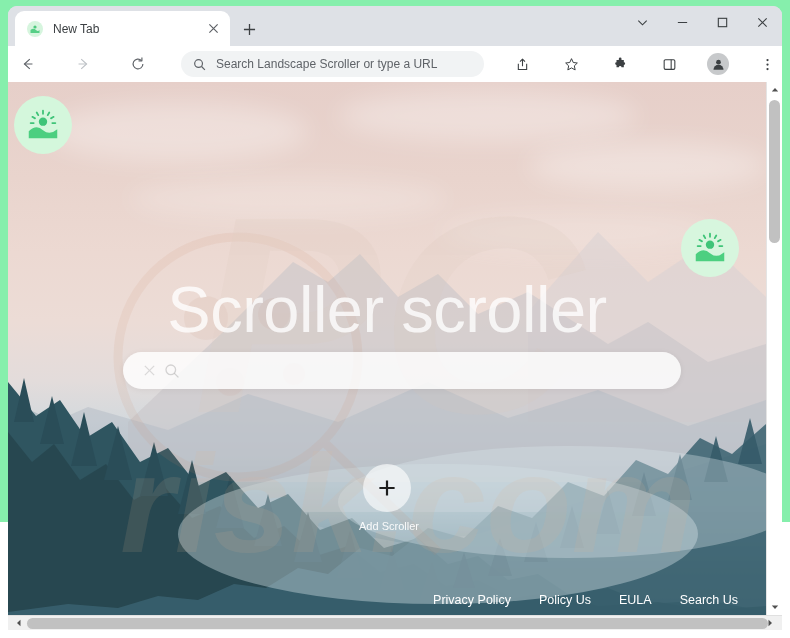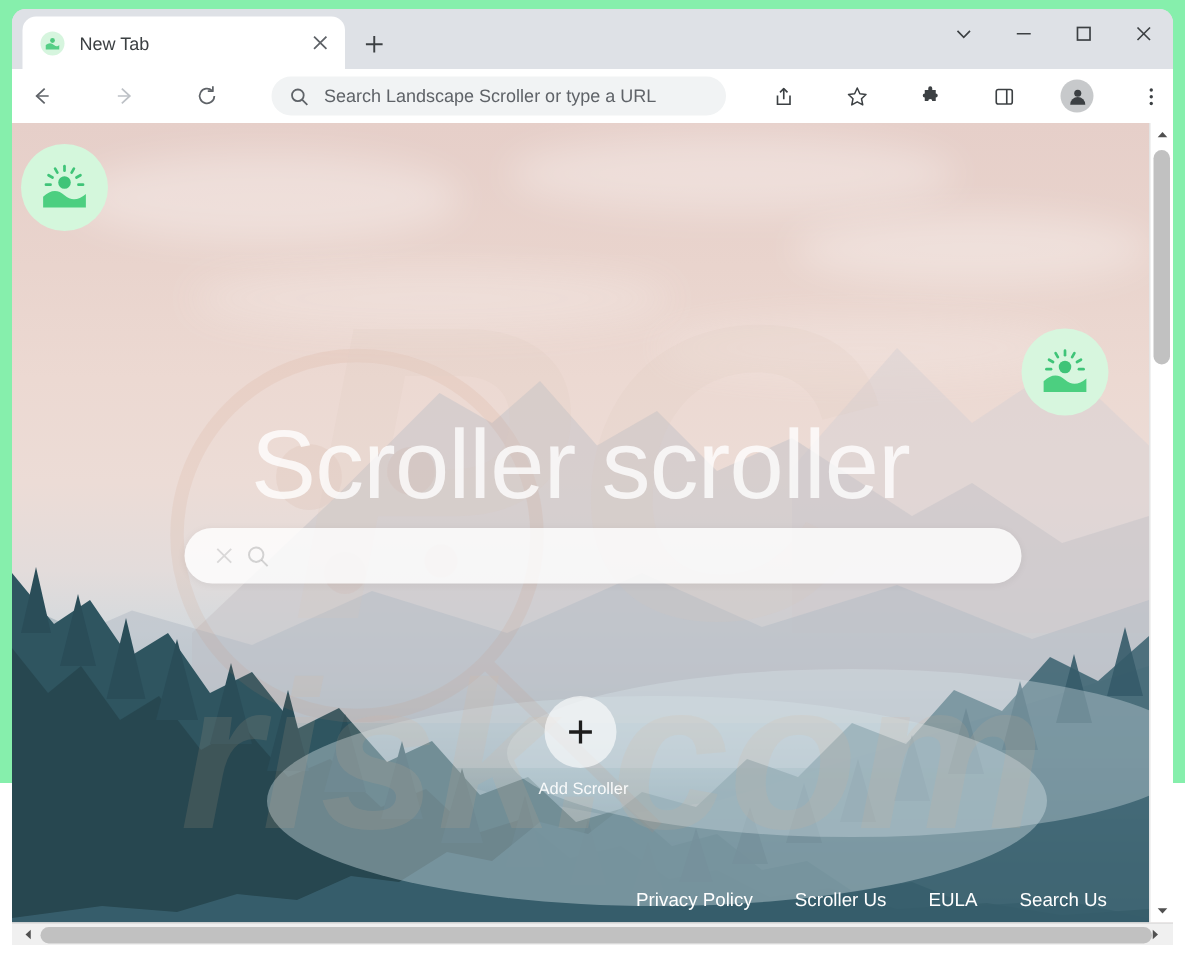--- a/index.html
+++ b/index.html
@@ -653,21 +653,21 @@
           <div class="shortcut-circle">
             <svg width="20" height="20" viewBox="0 0 20 20">
               <path d="M10 2.4 V17.6 M2.4 10 H17.6" stroke="#1d1d1d" stroke-width="2.2" fill="none"></path>
             </svg>
           </div>
           <div class="shortcut-label">Add Scroller</div>
         </div>
 
         <div class="footer">
           <a class="footer-link">Privacy Policy</a>
-          <a class="footer-link">Scroller Us</a>
+          <a class="footer-link">Policy Us</a>
           <a class="footer-link">EULA</a>
           <a class="footer-link">Search Us</a>
         </div>
       </div>
     </div>
 
     <div class="vscroll">
       <div class="vscroll-up">
         <svg width="8" height="8" viewBox="0 0 8 8">
             <path d="M0.8 5.5 L4 2 L7.2 5.5 Z" fill="currentColor"></path>

